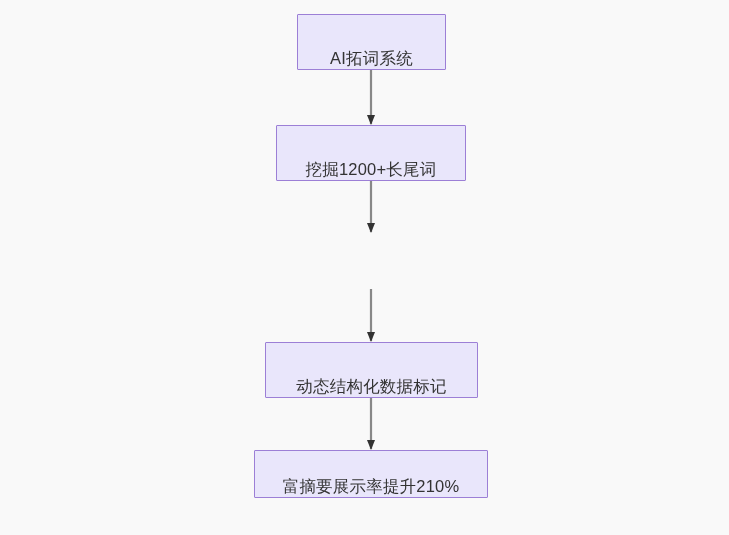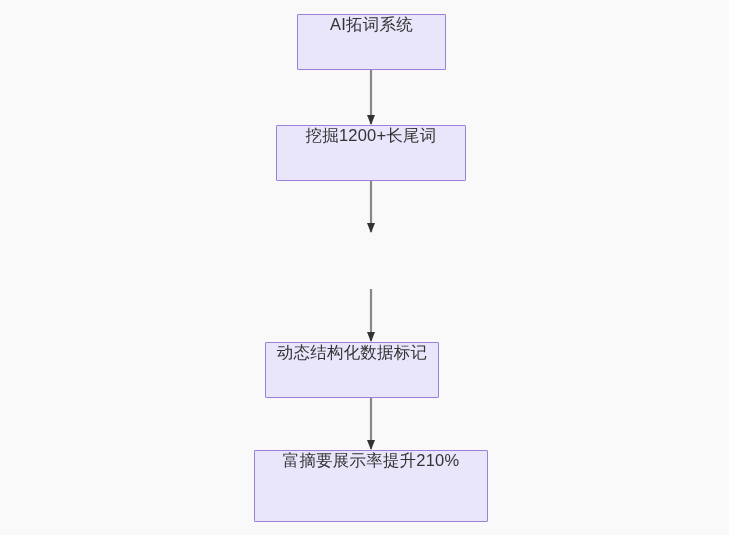--- a/index.html
+++ b/index.html
@@ -27,37 +27,37 @@
     height: 535px;
     pointer-events: none;
   }
   .node {
     position: absolute;
     box-sizing: border-box;
     background: #e9e6fb;
     border: 1.4px solid #9c7fd6;
     border-radius: 1px;
     display: flex;
-    align-items: flex-start;
+    align-items: flex-end;
     justify-content: center;
     color: #333333;
     font-size: 16.5px;
     letter-spacing: 0.2px;
     white-space: nowrap;
   }
   .node-label {
     display: block;
     line-height: 1.2;
     text-align: center;
   }
   #node-1 { left: 297px; top: 14px;  width: 149px; height: 56px; }
   #node-2 { left: 276px; top: 125px; width: 190px; height: 56px; }
   #node-3 { left: 261px; top: 233px; width: 221px; height: 56px; }
-  #node-4 { left: 265px; top: 342px; width: 174px; height: 56px; }
-  #node-5 { left: 254px; top: 450px; width: 234px; height: 72px; }
+  #node-4 { left: 265px; top: 342px; width: 213px; height: 56px; }
+  #node-5 { left: 254px; top: 450px; width: 234px; height: 48px; }
 </style>
 </head>
 <body>
 
 <div id="flowchart">
 
   <svg class="edge-layer" viewBox="0 0 729 535" width="729" height="535" xmlns="http://www.w3.org/2000/svg">
     <defs>
       <marker id="arrowhead" markerWidth="10" markerHeight="8" refX="9" refY="4" orient="auto" markerUnits="userSpaceOnUse">
         <path d="M0,0 L10,4 L0,8 z" fill="#333333"></path>

